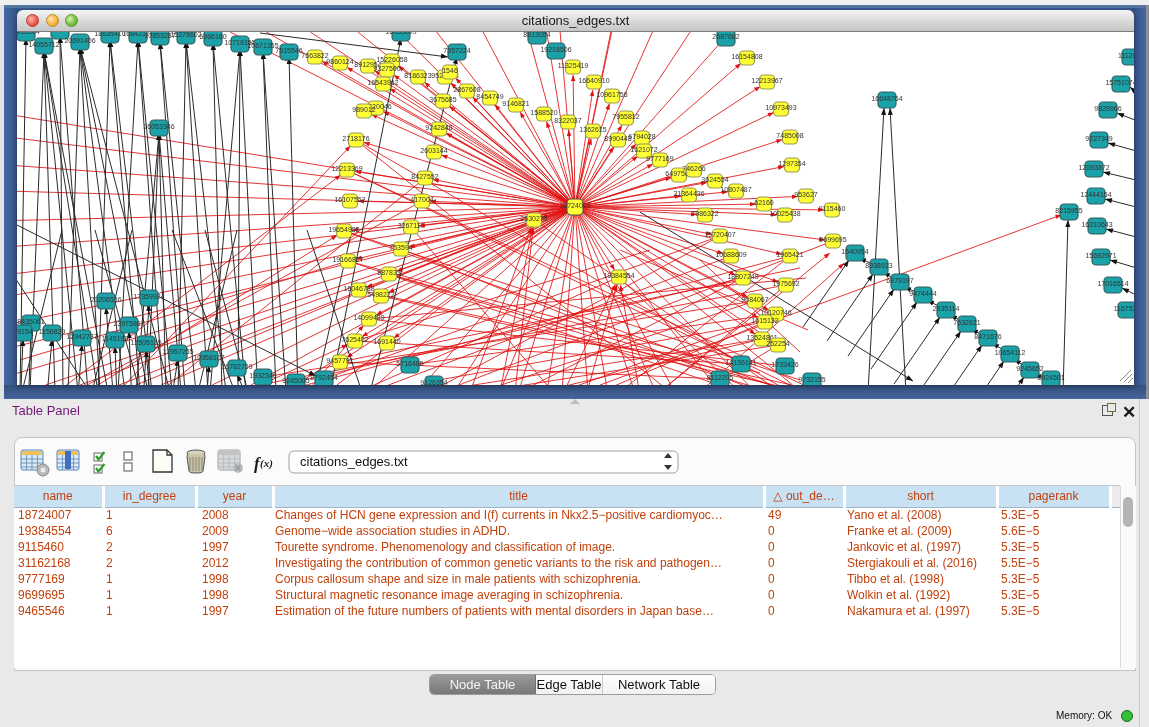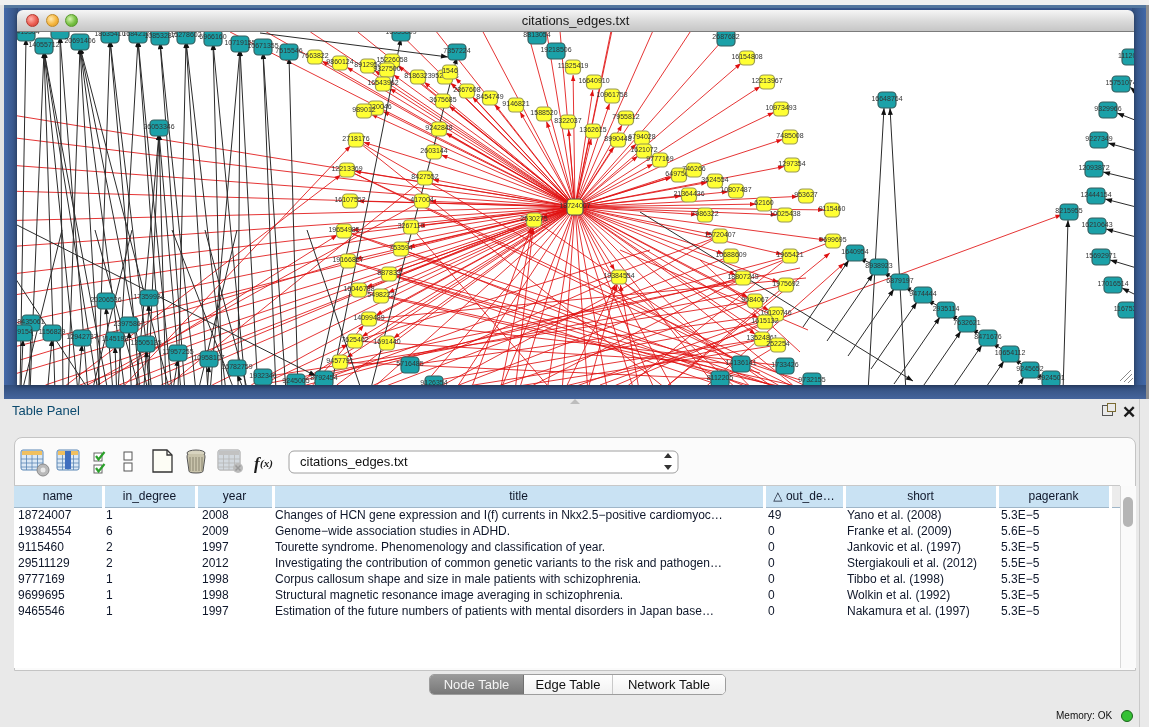--- a/index.html
+++ b/index.html
@@ -12,41 +12,41 @@
 #bluehl{position:absolute;left:4px;top:5px;width:1142px;height:3px;background:#54779f}
 #win{position:absolute;left:17px;top:10px;width:1117px;height:375px;border-radius:6px 6px 0 0;box-shadow:0 1px 4px rgba(0,0,0,.4)}
 #titlebar{position:absolute;left:0;top:0;width:1117px;height:22px;border-radius:6px 6px 0 0;background:linear-gradient(#f6f6f6,#d9d9d9 55%,#c6c6c6);border-bottom:1px solid #7c7c7c}
 #title{position:absolute;left:0;top:3px;width:100%;text-align:center;font-size:13px;color:#1a1a1a}
 .tl{position:absolute;top:4px;width:13px;height:13px;border-radius:50%}
 #tl1{left:9px;background:radial-gradient(circle at 4px 4px,#ffb3ab,#ec5f54 55%,#c33a30);border:1px solid #b5382e}
 #tl2{left:28.5px;background:radial-gradient(circle at 4px 4px,#ffe9b0,#f5b63e 55%,#d8922b);border:1px solid #c08a27}
 #tl3{left:48px;background:radial-gradient(circle at 4px 4px,#d6f5b0,#77c043 55%,#55a02a);border:1px solid #58992c}
 #panel{position:absolute;left:0;top:399px;width:1149px;height:328px;background:#e9e9e9}
 #notch{position:absolute;left:570px;top:399px;width:0;height:0;border-left:5px solid transparent;border-right:5px solid transparent;border-bottom:5px solid #bdbdbd}
-#ptitle{position:absolute;left:12px;top:403px;font-size:13px;color:#0c4a6e}
+#ptitle{position:absolute;left:12px;top:403px;font-size:13px;color:#701a75}
 #px{position:absolute;left:1122px;top:402px;font-size:17px;font-weight:bold;color:#1a1a1a}
 #pdock{position:absolute;left:1102px;top:405px;width:11px;height:11px;border:1px solid #555}
 #pdock:before{content:"";position:absolute;left:4px;top:-3px;width:7px;height:7px;border:1px solid #7a6a30;background:#e9e9e9}
 #toolpane{position:absolute;left:14px;top:437px;width:1122px;height:234px;background:#fbfbfb;border:1px solid #c4c4c4;border-radius:8px 8px 0 0}
 #tbl{position:absolute;left:14px;top:485px;width:1106px;height:183px;background:#ffffff;overflow:hidden;border-top:1px solid #c8c8c8}
-table{border-collapse:collapse;table-layout:fixed;width:1106px;font-size:12px;color:#0f172a}
+table{border-collapse:collapse;table-layout:fixed;width:1106px;font-size:12px;color:#c2410c}
 th{background:#c9e2f3;font-weight:normal;font-size:12px;height:21px;border-right:3px solid #fff;border-bottom:1px solid #9fb6c8}
 td{height:16px;padding:0;white-space:nowrap;overflow:hidden}
 td.c1{padding-left:4px}
 td.c2{padding-left:3px}
 td.c3{padding-left:6px}
 td.c4{padding-left:2px}
 td.c5{padding-left:4px}
 td.c6{padding-left:3px}
 td.c7{padding-left:4px}
 #vscroll{position:absolute;left:1120px;top:486px;width:16px;height:182px;background:#fafafa;border-left:1px solid #d8d8d8}
 #vthumb{position:absolute;left:1123px;top:497px;width:10px;height:30px;background:#b5b5b5;border-radius:5px}
 #tabs{position:absolute;left:429px;top:674px;height:21px;border:1px solid #9d9d9d;border-radius:5px;overflow:hidden;display:flex;background:#fff}
 .tab{font-size:13px;line-height:19px;text-align:center;color:#111;background:linear-gradient(#ffffff,#f1f1f1);border-right:1px solid #c9c9c9}
-.tab:nth-child(1){width:94px}.tab:nth-child(2){width:89px}.tab:nth-child(3){width:112px}
+.tab:nth-child(1){width:106px}.tab:nth-child(2){width:67px}.tab:nth-child(3){width:112px}
 .tab.sel{background:linear-gradient(#9a9a9a,#787878);color:#f5f5f5;border-right:1px solid #6f6f6f}
 .tab:last-child{border-right:none}
 #mem{position:absolute;left:1056px;top:710px;font-size:10px;color:#111}
 #memdot{position:absolute;left:1121px;top:710px;width:12px;height:12px;border-radius:50%;background:#35c135;border:1.5px solid #1c641c}
 #farright{position:absolute;left:1139px;top:399px;width:1px;height:328px;background:#c9c9c9}
 </style></head>
 <body>
 <div id="top"></div>
 <div id="topL"></div>
 <div id="topR"></div>
@@ -891,33 +891,33 @@
           <td class="c4">Genome−wide association studies in ADHD.</td>
           <td class="c5">0</td>
           <td class="c6">Franke et al. (2009)</td>
           <td class="c7">5.6E−5</td>
           <td></td>
         </tr>
 <tr>
           <td class="c1">9115460</td>
           <td class="c2">2</td>
           <td class="c3">1997</td>
-          <td class="c4">Tourette syndrome. Phenomenology and classification of year.</td>
+          <td class="c4">Tourette syndrome. Phenomenology and classification of image.</td>
           <td class="c5">0</td>
           <td class="c6">Jankovic et al. (1997)</td>
           <td class="c7">5.3E−5</td>
           <td></td>
         </tr>
 <tr>
-          <td class="c1">29511129</td>
+          <td class="c1">31162168</td>
           <td class="c2">2</td>
           <td class="c3">2012</td>
           <td class="c4">Investigating the contribution of common genetic variants to the risk and pathogen…</td>
           <td class="c5">0</td>
-          <td class="c6">Stergiakouli et al. (2012)</td>
+          <td class="c6">Stergiakouli et al. (2016)</td>
           <td class="c7">5.5E−5</td>
           <td></td>
         </tr>
 <tr>
           <td class="c1">9777169</td>
           <td class="c2">1</td>
           <td class="c3">1998</td>
           <td class="c4">Corpus callosum shape and size in male patients with schizophrenia.</td>
           <td class="c5">0</td>
           <td class="c6">Tibbo et al. (1998)</td>

